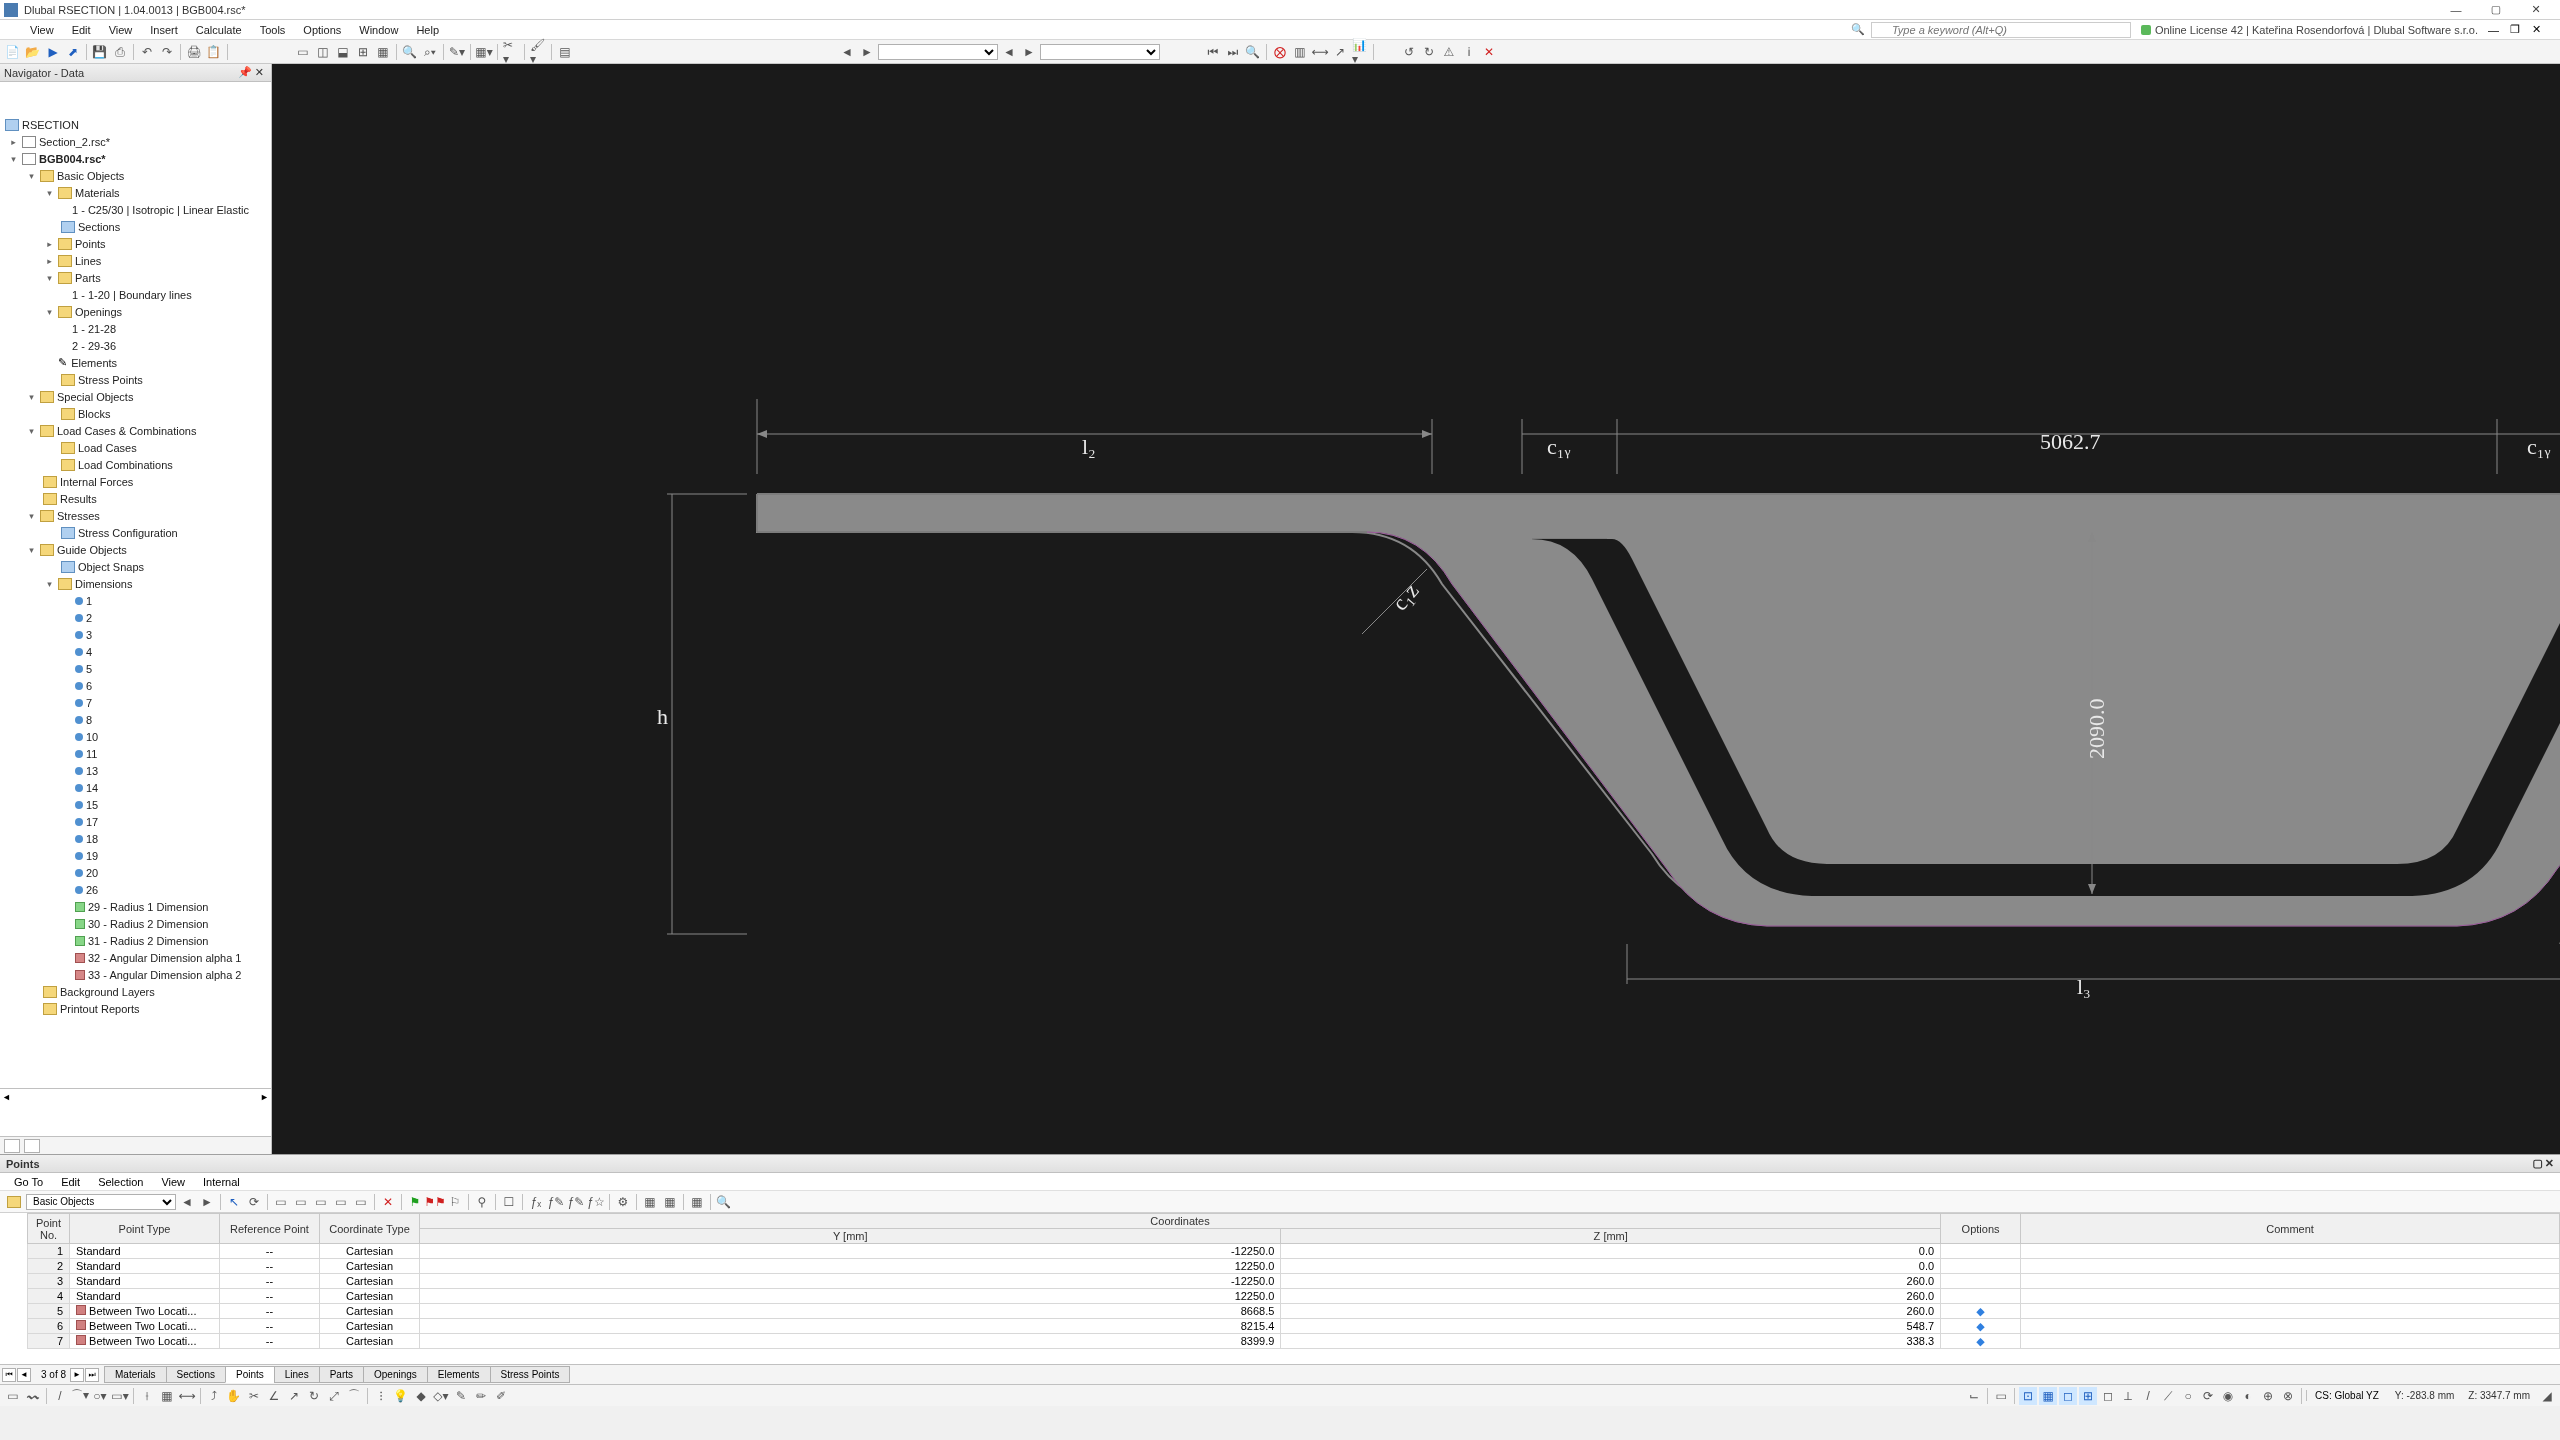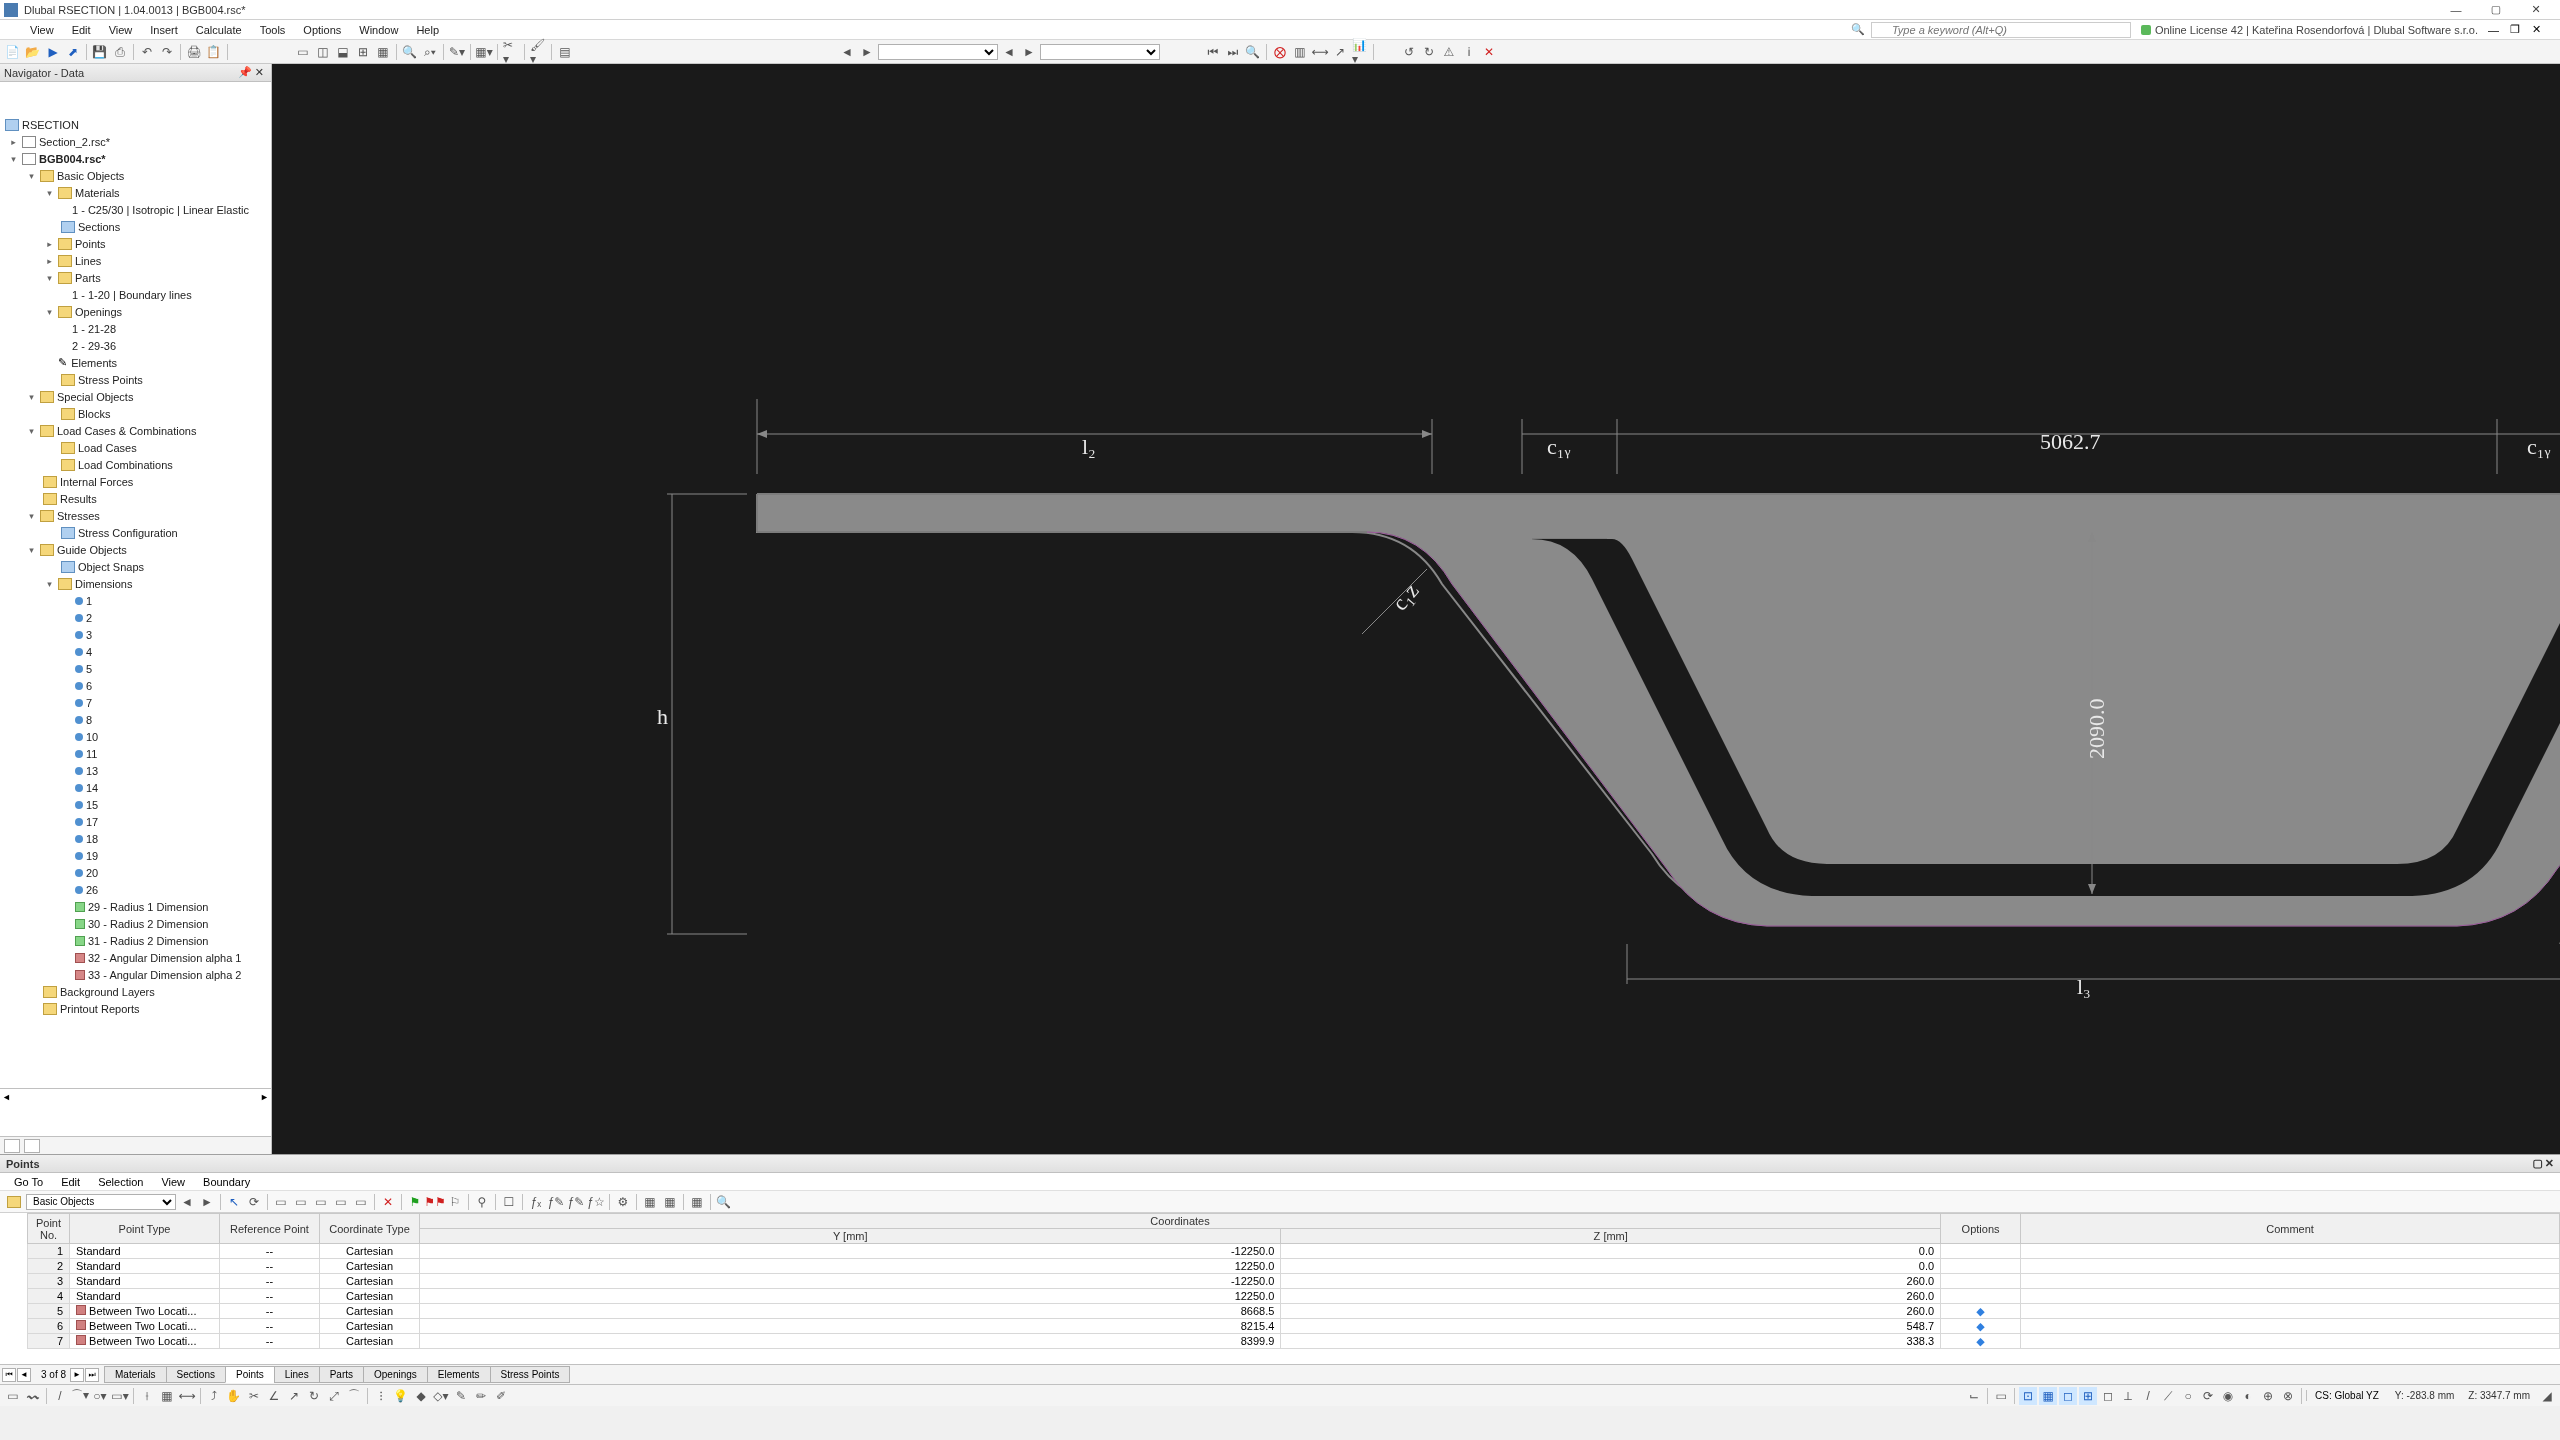--- a/index.html
+++ b/index.html
@@ -470,21 +470,21 @@
     <div class="ctrls">
         <span>▢</span>
         <span>✕</span>
       </div>
   </div>
   <div class="bpmenu">
     <div class="m">Go To</div>
     <div class="m">Edit</div>
     <div class="m">Selection</div>
     <div class="m">View</div>
-    <div class="m">Boundary</div>
+    <div class="m">Internal</div>
   </div>
   <div class="bptool">
     <span class="ticon folder"></span>
     <select class="tcombo" style="min-width:150px"><option>Basic Objects</option></select>
     <div class="tbtn">◄</div>
     <div class="tbtn">►</div>
     <div class="tsep"></div>
     <div class="tbtn blue">↖</div>
     <div class="tbtn">⟳</div>
     <div class="tsep"></div>

